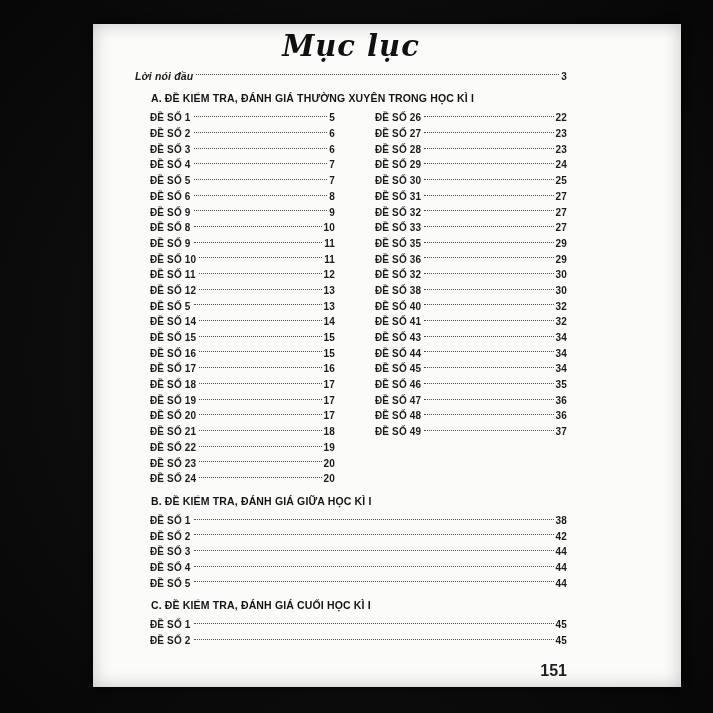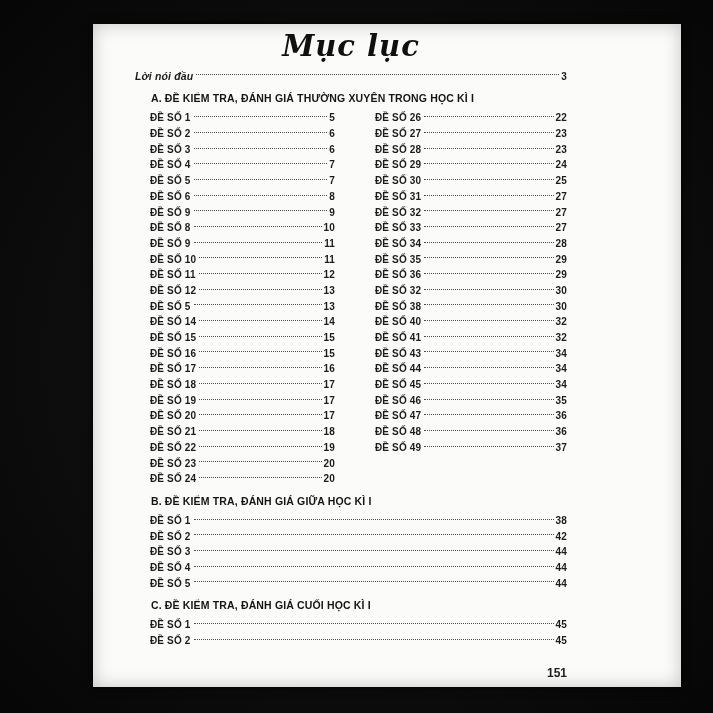--- a/index.html
+++ b/index.html
@@ -71,21 +71,21 @@
     align-items: center;
     white-space: nowrap;
   }
   .columns { display: flex; margin-left: 15px; }
   .col-left { width: 185px; margin-right: 40px; }
   .col-right { flex: 1; }
   .single { margin-left: 15px; }
   .page-num {
     position: absolute;
     right: 114px; bottom: 7px;
-    font-size: 12px;
+    font-size: 16px;
     font-weight: 700;
     color: #1f1f1f;
   }
 </style>
 </head>
 <body>
 
 <div class="photo-frame"></div>
 
 <div class="page">
@@ -259,25 +259,20 @@
               <span class="toc-label">ĐỀ SỐ 32</span>
               <span class="leader"></span>
               <span class="toc-page">27</span>
             </div>
             <div class="toc-row">
               <span class="toc-label">ĐỀ SỐ 33</span>
               <span class="leader"></span>
               <span class="toc-page">27</span>
             </div>
             <div class="toc-row">
-              <span class="toc-label">ĐỀ SỐ 34</span>
-              <span class="leader"></span>
-              <span class="toc-page">28</span>
-            </div>
-            <div class="toc-row">
               <span class="toc-label">ĐỀ SỐ 35</span>
               <span class="leader"></span>
               <span class="toc-page">29</span>
             </div>
             <div class="toc-row">
               <span class="toc-label">ĐỀ SỐ 36</span>
               <span class="leader"></span>
               <span class="toc-page">29</span>
             </div>
             <div class="toc-row">

